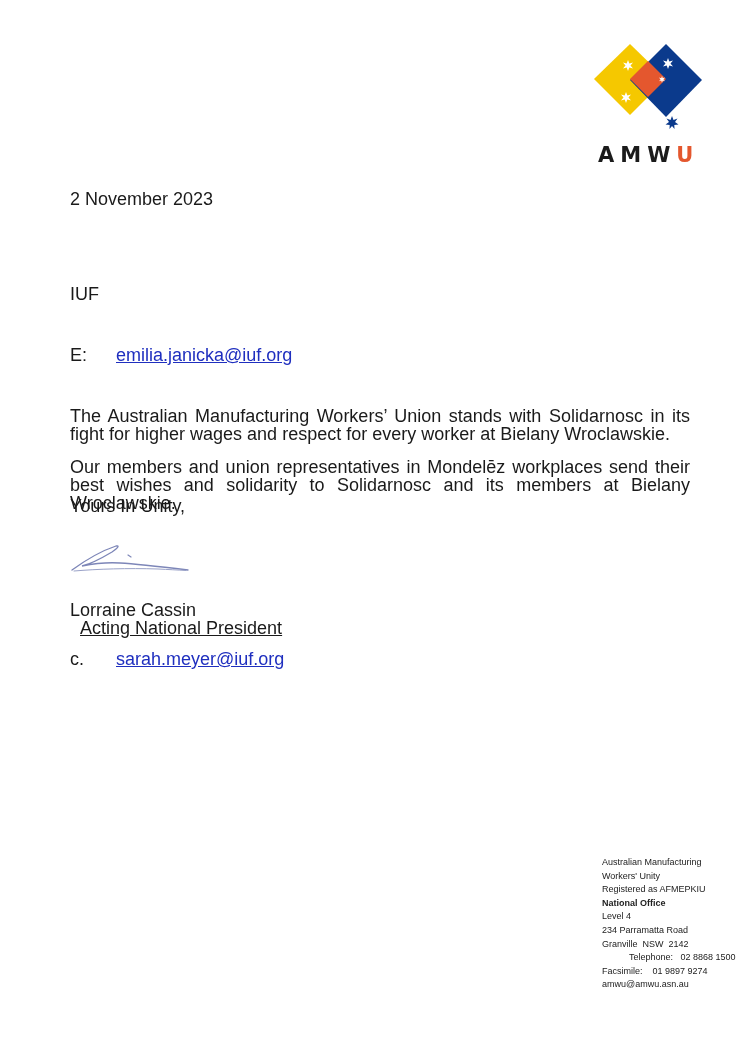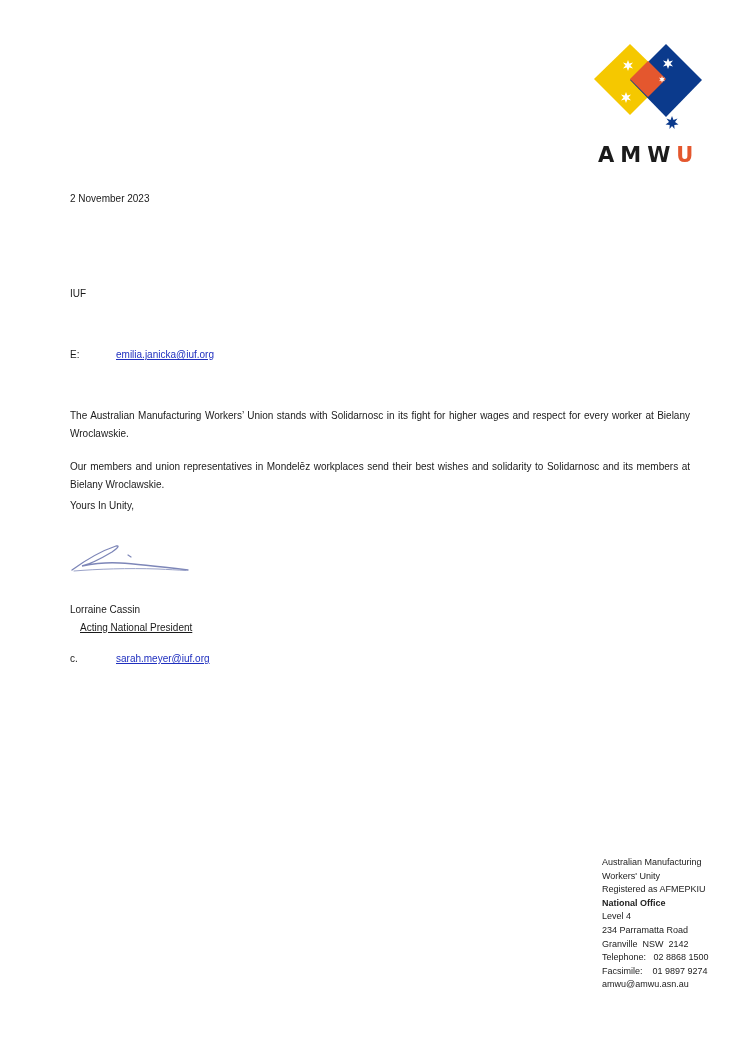--- a/index.html
+++ b/index.html
@@ -1,18 +1,18 @@
 <!DOCTYPE html>
 <html><head>
 <meta charset="utf-8">
 <style>
   html, body { margin: 0; padding: 0; background: #ffffff; }
   body { width: 750px; height: 1061px; position: relative; overflow: hidden; color: #111; }
   .page { position: absolute; left: 0; top: 0; width: 750px; height: 1061px; }
-  .body-text { font-family: "Liberation Sans", "DejaVu Sans", sans-serif; font-size: 10px; line-height: 18px; color: #1a1a1a; }
+  .body-text { font-family: "Liberation Sans", "DejaVu Sans", sans-serif; font-size: 18px; line-height: 18px; color: #1a1a1a; }
   .abs { position: absolute; }
   a.link { color: #1f2fbf; text-decoration: underline; }
   .logo { position: absolute; left: 590px; top: 40px; width: 120px; height: 125px; }
   .logo-text { position: absolute; left: 598px; top: 143px; font-family: "DejaVu Sans", "Liberation Sans", sans-serif; font-weight: bold; font-size: 21px; letter-spacing: 6px; color: #1b1b1b; white-space: nowrap; }
   .logo-text .u { color: #e4572e; }
   .para { position: absolute; left: 70px; width: 620px; text-align: justify; }
   .para-last { text-align-last: left; }
   .label { position: absolute; left: 70px; }
   .email { position: absolute; left: 116px; }
   .addr { position: absolute; left: 602px; top: 856px; font-family: "Liberation Sans", "DejaVu Sans", sans-serif; font-size: 9px; line-height: 13.6px; color: #222; }
@@ -64,19 +64,19 @@
   <div class="email body-text" style="top:650px;"><a class="link" href="#">sarah.meyer@iuf.org</a></div>
 
   <div class="addr">
     <div>Australian Manufacturing</div>
     <div>Workers' Unity</div>
     <div>Registered as AFMEPKIU</div>
     <div class="bold">National Office</div>
     <div>Level 4</div>
     <div>234 Parramatta Road</div>
     <div style="white-space:pre;">Granville  NSW  2142</div>
-    <div style="white-space:pre;">Telephone:   02 8868 1500</div>
+    <div style="white-space:pre;margin-left:27px;">Telephone:   02 8868 1500</div>
     <div style="white-space:pre;">Facsimile:    01 9897 9274</div>
     <div>amwu@amwu.asn.au</div>
   </div>
 
 
 </div>
 
 </body></html>

